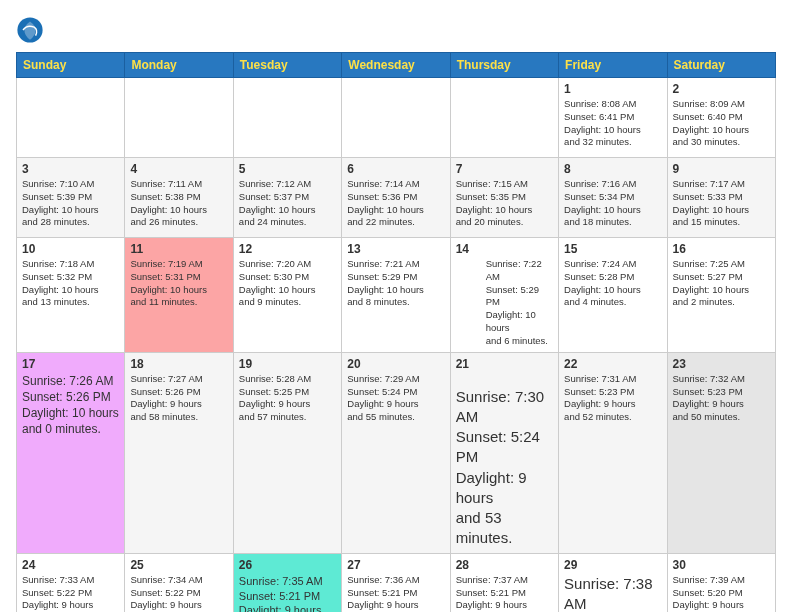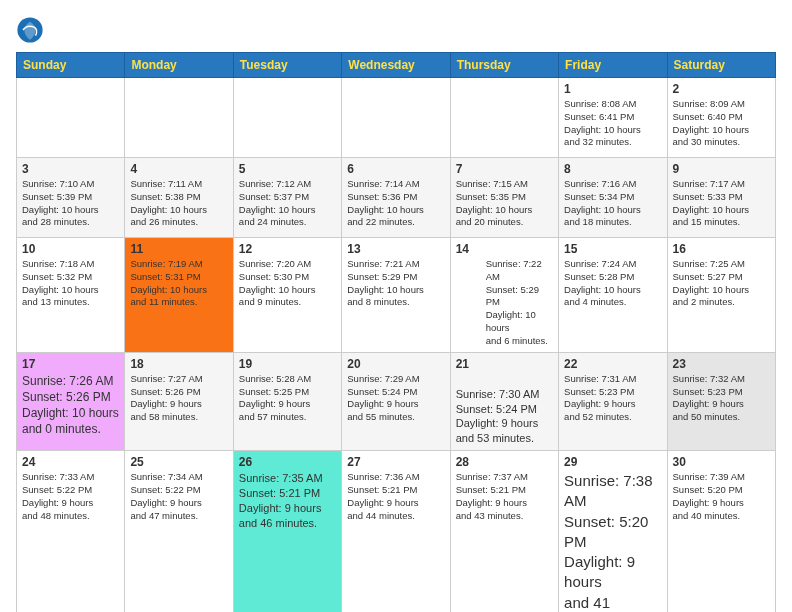--- a/index.html
+++ b/index.html
@@ -207,21 +207,21 @@
           </td>
         </tr>
         <tr>
           <td style="background: rgb(255, 255, 255);">
             <span class="day-number">10</span>
             <div style="white-space: pre-line; font-size: 9.5px; line-height: 1.35;">Sunrise: 7:18 AM
 Sunset: 5:32 PM
 Daylight: 10 hours
 and 13 minutes.</div>
           </td>
-          <td style="background: #f97316;">
+          <td style="background: #fca5a5;">
             <span class="day-number">11</span>
             <div style="white-space: pre-line; font-size: 9.5px; line-height: 1.35;">Sunrise: 7:19 AM
 Sunset: 5:31 PM
 Daylight: 10 hours
 and 11 minutes.</div>
           </td>
           <td style="background: rgb(255, 255, 255);">
             <span class="day-number">12</span>
             <div style="white-space: pre-line; font-size: 9.5px; line-height: 1.35;">Sunrise: 7:20 AM
 Sunset: 5:30 PM
@@ -281,21 +281,21 @@
           </td>
           <td style="background: rgb(245, 245, 245);">
             <span class="day-number">20</span>
             <div style="white-space: pre-line; font-size: 9.5px; line-height: 1.35;">Sunrise: 7:29 AM
 Sunset: 5:24 PM
 Daylight: 9 hours
 and 55 minutes.</div>
           </td>
           <td style="background: rgb(245, 245, 245);">
             <span class="day-number">21</span>
-            <div style="white-space: pre-line; font-size: 11px; line-height: 1.35; margin-top: 16px;">Sunrise: 7:30 AM
+            <div style="white-space: pre-line; font-size: 15px; line-height: 1.35; margin-top: 16px;">Sunrise: 7:30 AM
 Sunset: 5:24 PM
 Daylight: 9 hours
 and 53 minutes.</div>
           </td>
           <td style="background: rgb(245, 245, 245);">
             <span class="day-number">22</span>
             <div style="white-space: pre-line; font-size: 9.5px; line-height: 1.35;">Sunrise: 7:31 AM
 Sunset: 5:23 PM
 Daylight: 9 hours
 and 52 minutes.</div>

